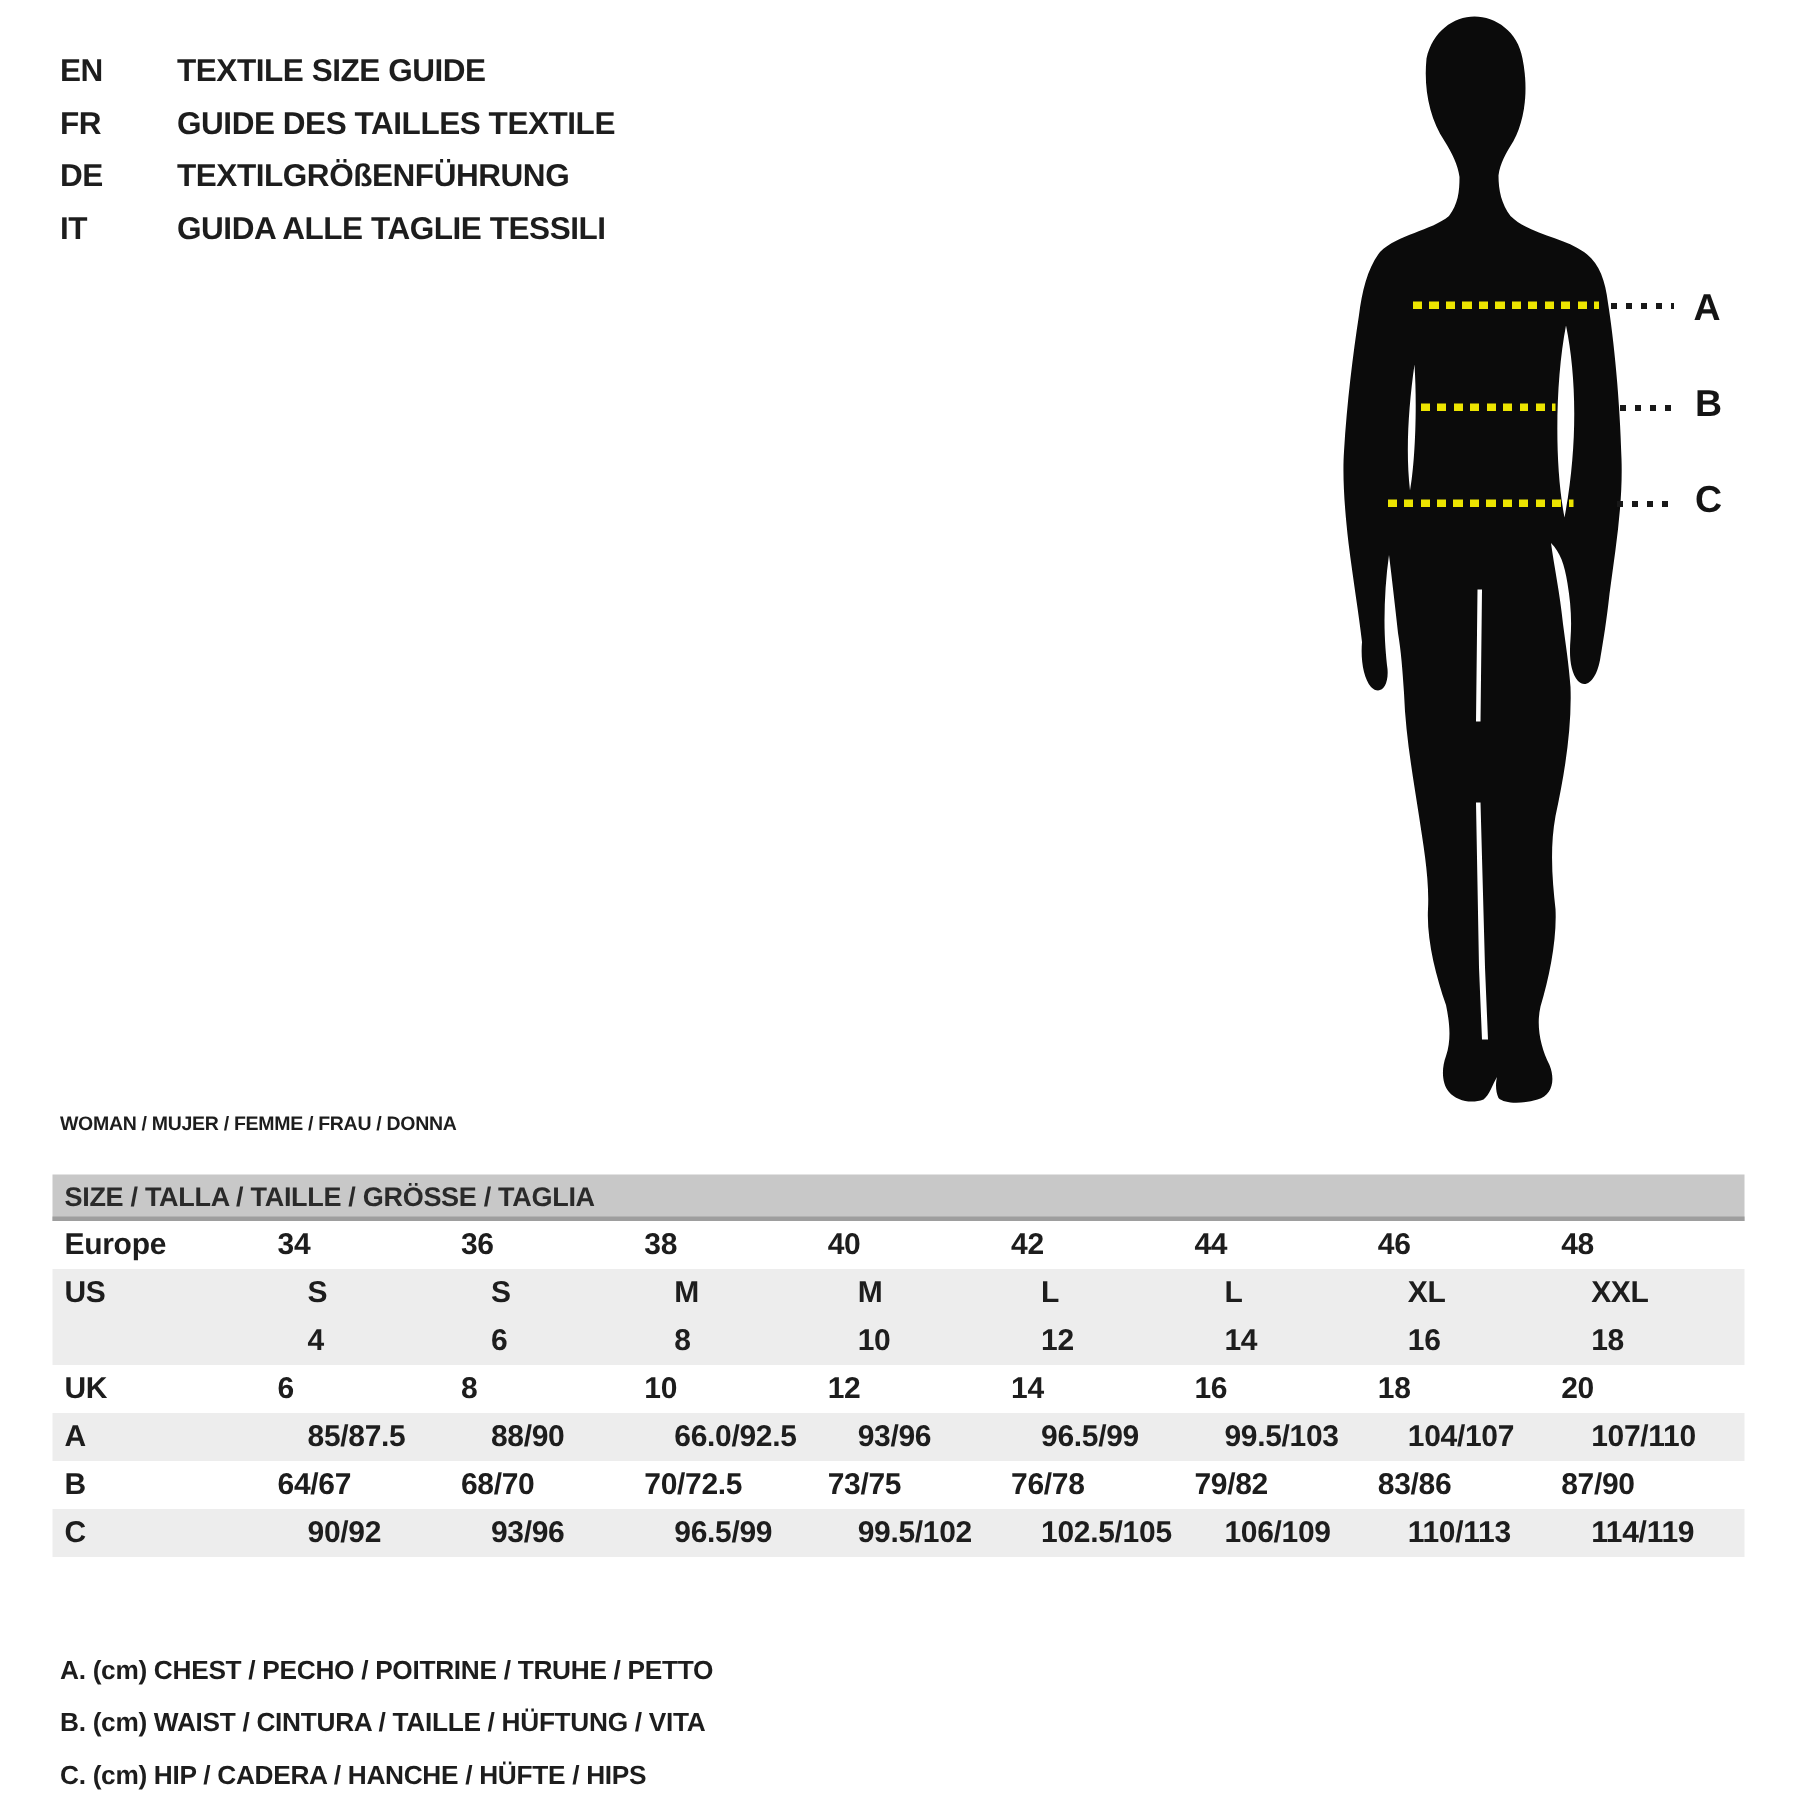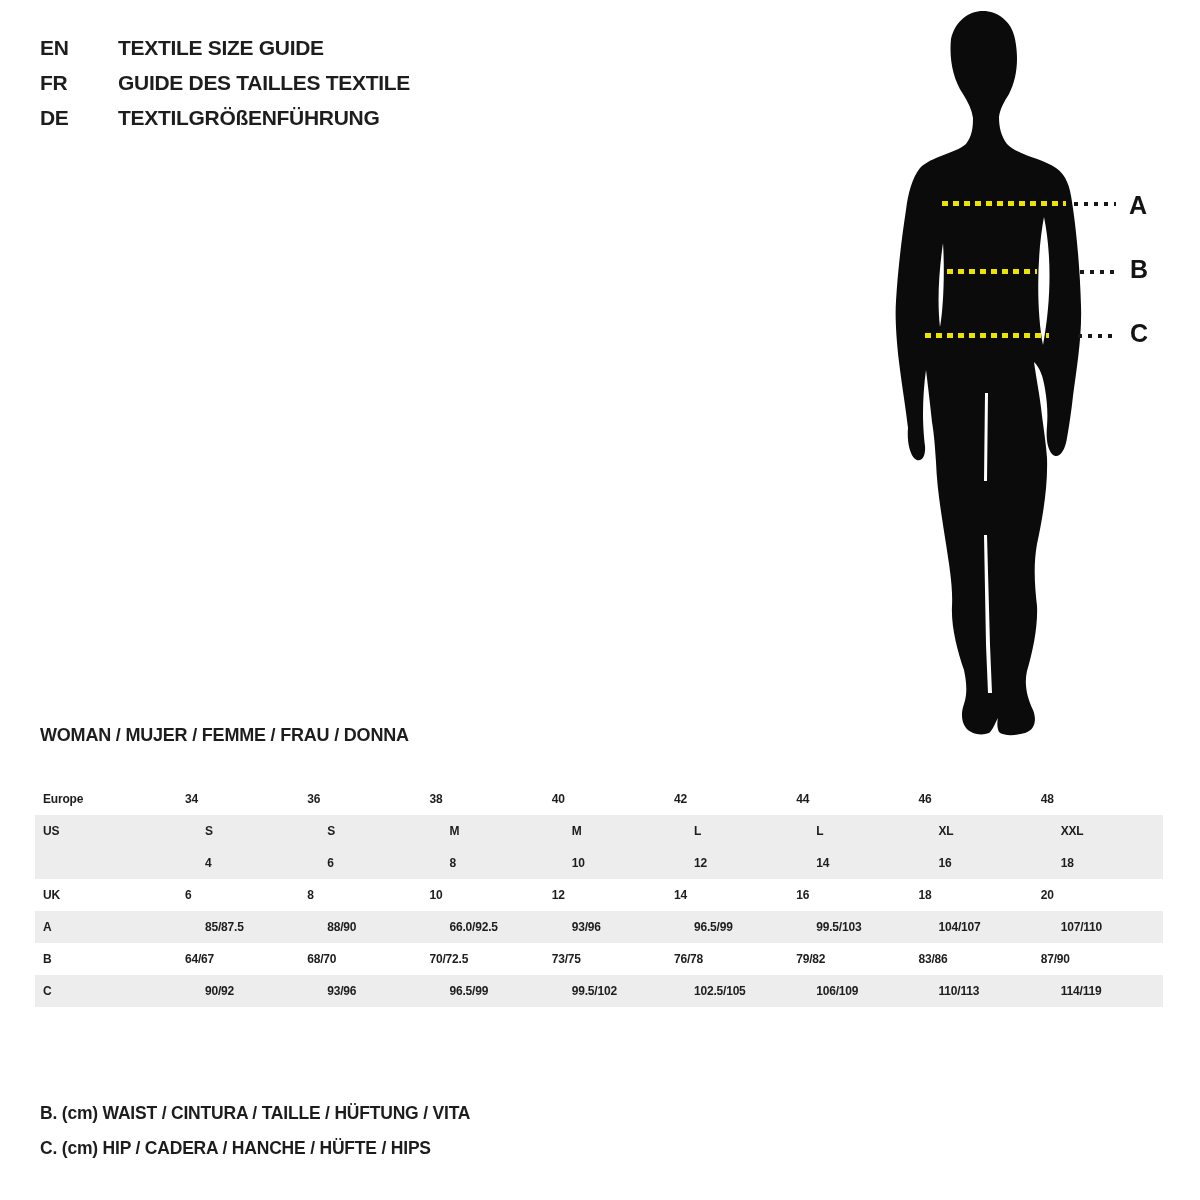--- a/index.html
+++ b/index.html
@@ -26,33 +26,33 @@
   .dline-a{left:1074px;top:202px;width:42px;}
   .label-a{left:1129px;top:191px;}
   .yline-b{left:947px;top:269px;width:90px;}
   .dline-b{left:1080px;top:270px;width:36px;}
   .label-b{left:1130px;top:255px;}
   .yline-c{left:925px;top:333px;width:124px;}
   .dline-c{left:1078px;top:334px;width:38px;}
   .label-c{left:1130px;top:319px;}
   
   .section-title{
-    position:absolute;left:40px;top:725px;font-size:18px;font-weight:700;
+    position:absolute;left:40px;top:741px;font-size:13px;font-weight:700;
     letter-spacing:-0.2px;white-space:nowrap;
   }
   
   .size-table{position:absolute;left:35px;top:783px;width:1128px;}
   .table-header{
     height:31px;line-height:31px;background:#c8c8c8;border-bottom:3px solid #9e9e9e;
     font-size:18px;font-weight:700;padding-left:8px;letter-spacing:-0.2px;color:#2a2a2a;
     box-sizing:border-box;
   }
   .trow{
     display:grid;grid-template-columns:150px repeat(8,1fr);
-    height:32px;line-height:32px;font-size:12px;font-weight:700;letter-spacing:-0.2px;
+    height:32px;line-height:32px;font-size:20px;font-weight:700;letter-spacing:-0.2px;
   }
   .trow.shaded{background:#ededed;gap:20px;}
   .tlabel{padding-left:8px;text-align:left;}
   .tcell{}
   
   .legend{position:absolute;left:40px;top:1096px;}
   .legend-line{font-size:17.5px;font-weight:700;line-height:35px;letter-spacing:-0.2px;white-space:nowrap;}
 </style>
 </head>
 <body>
@@ -64,20 +64,24 @@
         <span class="lang-code">EN</span>
         <span class="lang-text">TEXTILE SIZE GUIDE</span>
       </div>
       <div class="lang-row">
         <span class="lang-code">FR</span>
         <span class="lang-text">GUIDE DES TAILLES TEXTILE</span>
       </div>
       <div class="lang-row">
         <span class="lang-code">DE</span>
         <span class="lang-text">TEXTILGRÖßENFÜHRUNG</span>
+      </div>
+      <div class="lang-row">
+        <span class="lang-code">IT</span>
+        <span class="lang-text">GUIDA ALLE TAGLIE TESSILI</span>
       </div>
     </div>
 
   <div class="figure-wrap">
     <svg viewBox="0 0 225 740">
       <path fill="#0b0b0b" fill-rule="evenodd" d="
         M98 6
         C112 6 127 16 130 34 C134 54 132 74 124 89 C119 97 115 104 114 112
         C114 122 116 131 122 139 C134 151 157 153 171 163 C181 170 185 181 187 197
         C191 222 195 262 196 301 C197 331 192 361 188 391 C186 409 184 421 182 433
@@ -108,20 +112,21 @@
   <div class="dline dline-b"></div>
   <div class="marker-label label-b">B</div>
 
   <div class="yline yline-c"></div>
   <div class="dline dline-c"></div>
   <div class="marker-label label-c">C</div>
 
   <div class="section-title">WOMAN / MUJER / FEMME / FRAU / DONNA</div>
 
   <div class="size-table">
+    <div class="table-header">SIZE / TALLA / TAILLE / GRÖSSE / TAGLIA</div>
     <div id="table-body">
         <div class="trow">
           <div class="tlabel">Europe</div>
           <div class="tcell">34</div>
           <div class="tcell">36</div>
           <div class="tcell">38</div>
           <div class="tcell">40</div>
           <div class="tcell">42</div>
           <div class="tcell">44</div>
           <div class="tcell">46</div>
@@ -190,17 +195,18 @@
           <div class="tcell">99.5/102</div>
           <div class="tcell">102.5/105</div>
           <div class="tcell">106/109</div>
           <div class="tcell">110/113</div>
           <div class="tcell">114/119</div>
         </div>
       </div>
   </div>
 
   <div class="legend">
+      <div class="legend-line">A. (cm) CHEST / PECHO / POITRINE / TRUHE / PETTO</div>
       <div class="legend-line">B. (cm) WAIST / CINTURA / TAILLE / HÜFTUNG / VITA</div>
       <div class="legend-line">C. (cm) HIP / CADERA / HANCHE / HÜFTE / HIPS</div>
     </div>
 
 </div>
 
 </body></html>

